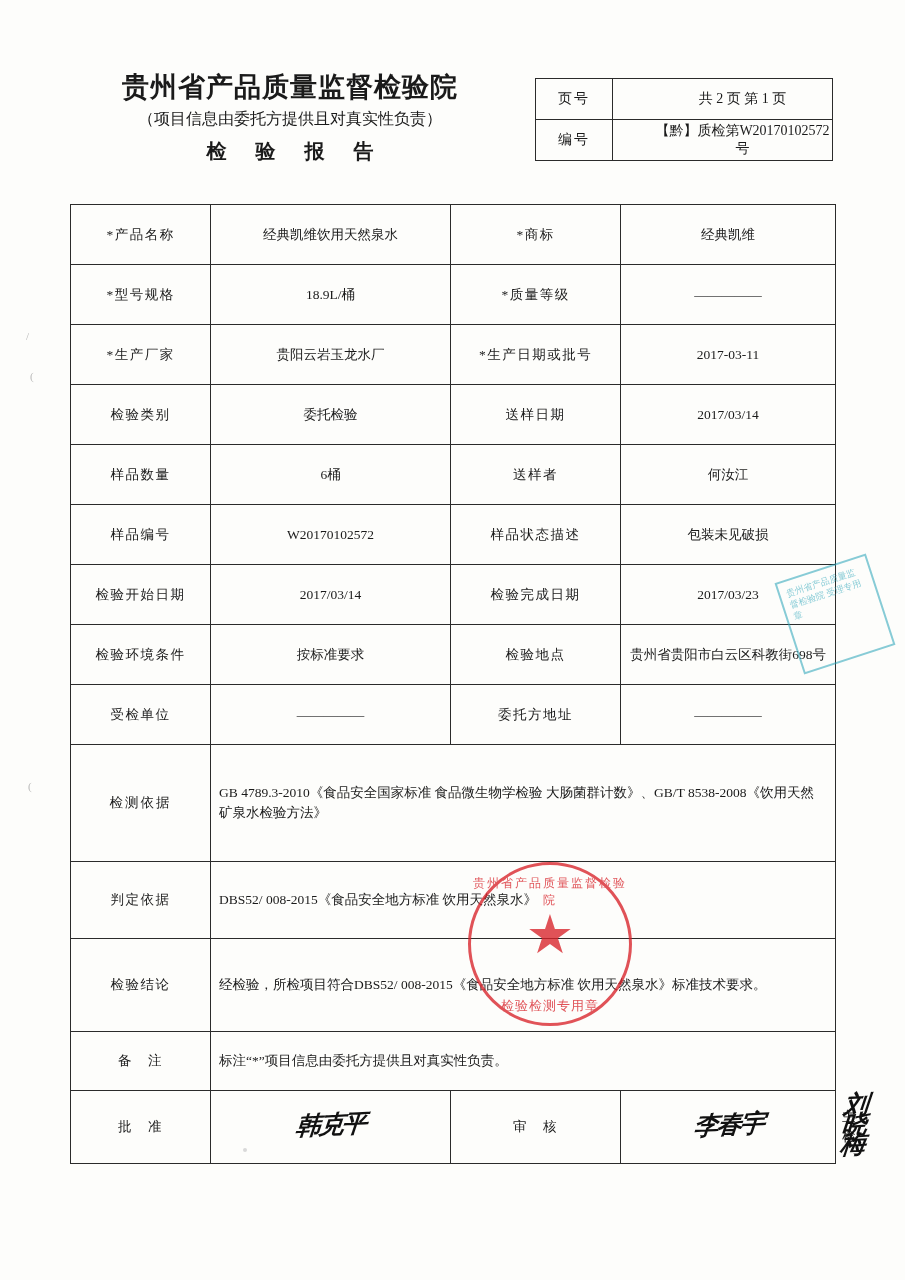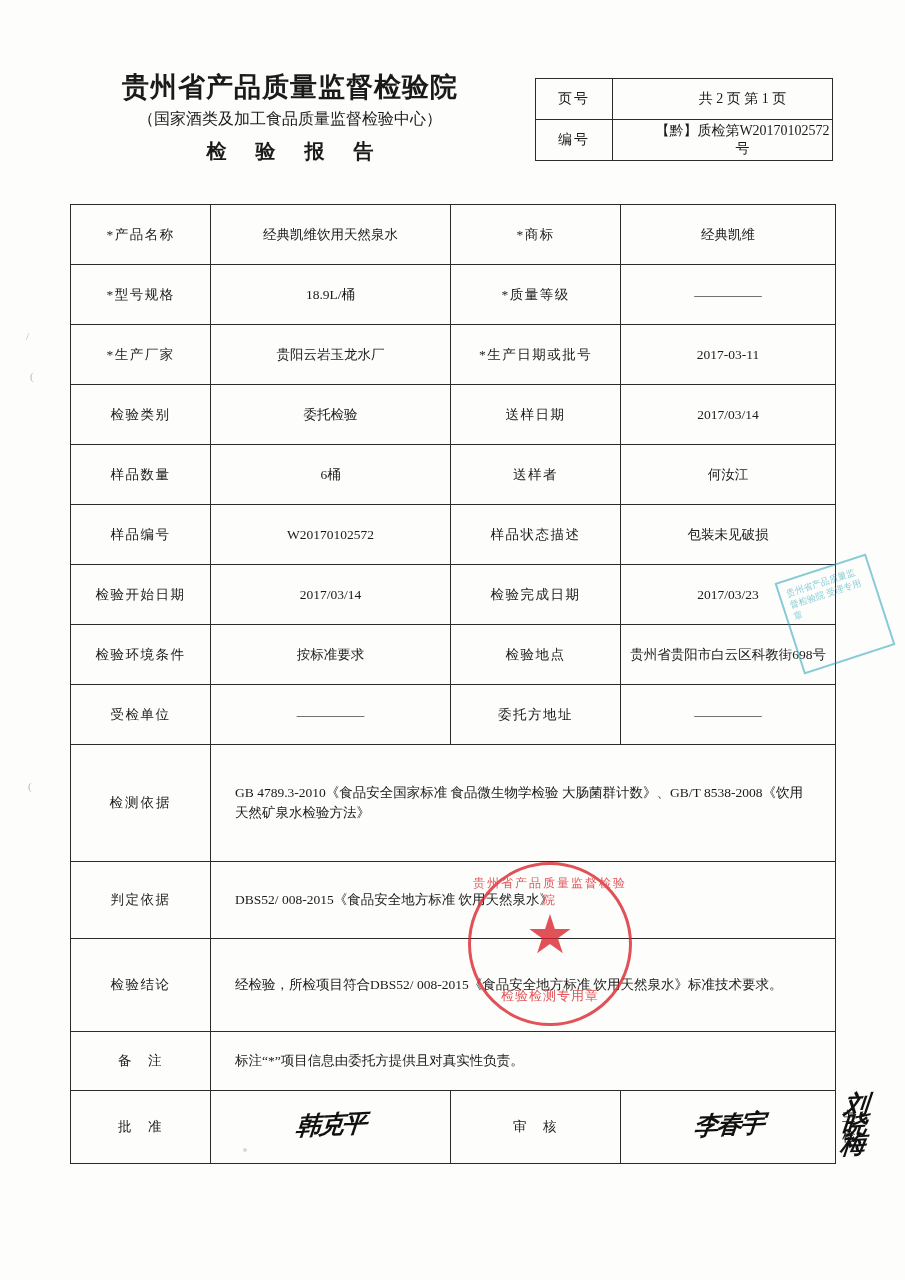--- a/index.html
+++ b/index.html
@@ -95,21 +95,21 @@
   .col-l1 { width: 140px; }
   .col-v1 { width: 240px; }
   .col-l2 { width: 170px; }
   .col-v2 { width: 215px; }
 
   .row-std td { height: 51px; }
 
   .blk-label { height: 96px; letter-spacing: 2px; }
   .blk-text {
     text-align: left !important;
-    padding: 10px 24px !important;
+    padding: 10px 8px !important;
     line-height: 26px;
     font-size: 13.5px;
   }
   .blk-text.tall { height: 96px; }
   .blk-mid { height: 56px; }
   .blk-concl { height: 72px; }
   .blk-note { height: 38px; margin-left: 44px; }
   .sig-cell { position: relative; }
   .sig-ink {
     font-family: "Liberation Serif", serif;
@@ -146,21 +146,21 @@
   .stamp-arc-top, .stamp-arc-bottom {
     position: absolute;
     left: 0;
     width: 100%;
     text-align: center;
     color: #d8232a;
     font-size: 12px;
     letter-spacing: 2px;
   }
   .stamp-arc-top { top: 10px; }
-  .stamp-arc-bottom { bottom: 18px; font-size: 13px; letter-spacing: 1px; }
+  .stamp-arc-bottom { bottom: 8px; font-size: 13px; letter-spacing: 1px; }
 
   .blue-stamp {
     position: absolute;
     right: 22px;
     top: 566px;
     width: 96px;
     height: 96px;
     border: 2px solid #27a3b8;
     transform: rotate(-18deg);
     opacity: .55;
@@ -184,21 +184,21 @@
   }
 </style>
 </head>
 <body>
 
 <div class="page">
 
   <div class="header">
     <div class="title-block">
       <div class="org-name">贵州省产品质量监督检验院</div>
-      <div class="org-sub">（国家酒类及加工食品质量监督检验中心）</div>
+      <div class="org-sub">（项目信息由委托方提供且对真实性负责）</div>
       <div class="report-title">检 验 报 告</div>
     </div>
 
     <table class="meta-table">
       <tbody>
           <tr>
         <td class="meta-label">页号</td>
         <td class="meta-value">共 2 页 第 1 页</td>
       </tr>
       <tr>

